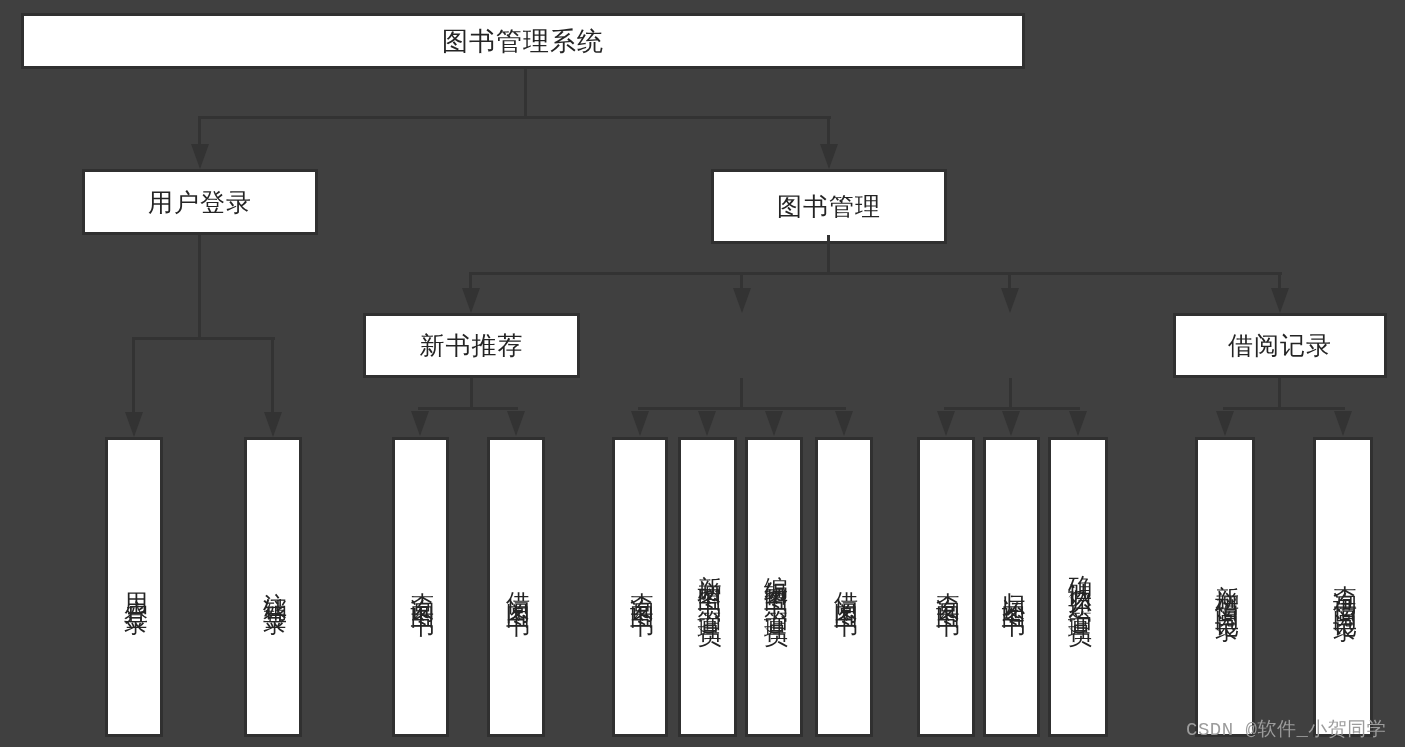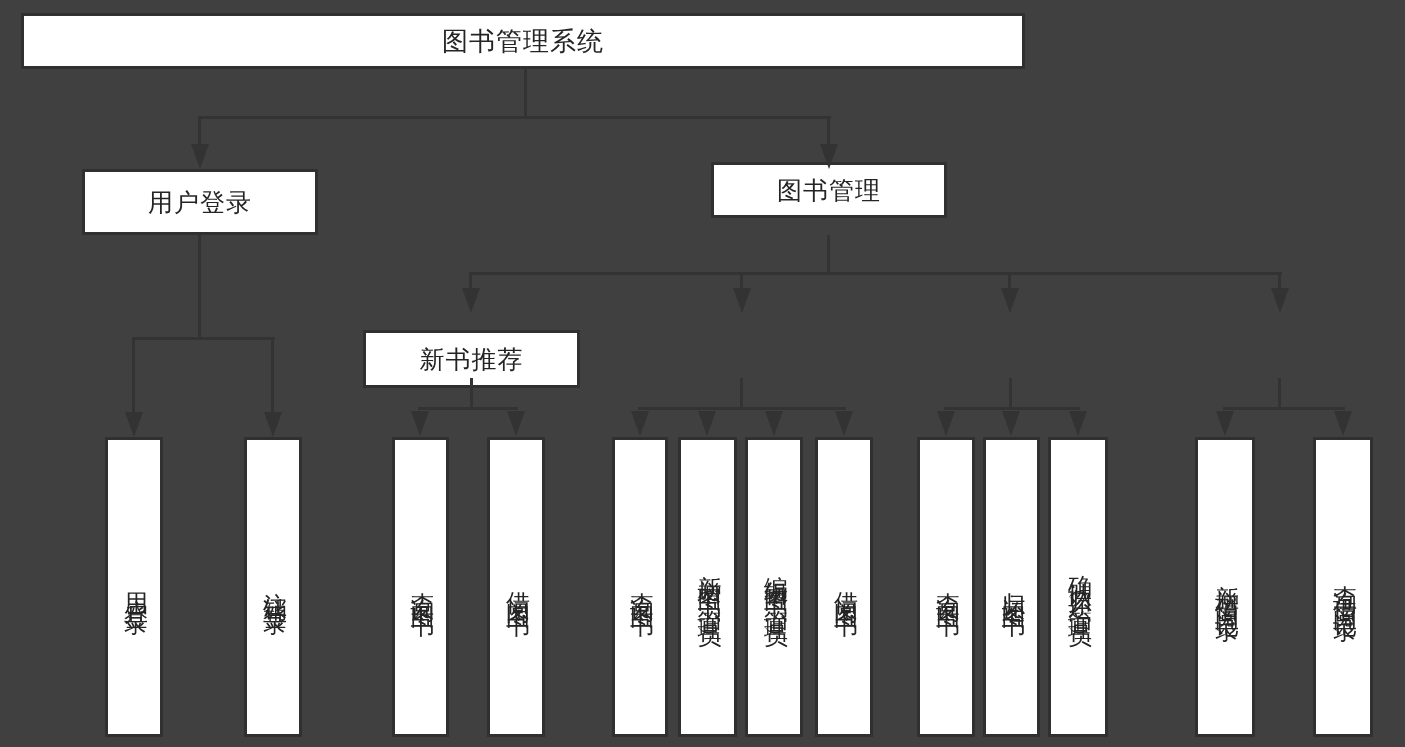--- a/index.html
+++ b/index.html
@@ -34,26 +34,29 @@
 
 <div class="canvas">
 
   <div class="box hbox root" style="left:21px;top:13px;width:1004px;height:56px">
     <span>图书管理系统</span>
   </div>
 
   <div class="box hbox" style="left:82px;top:169px;width:236px;height:66px">
     <span>用户登录</span>
   </div>
-  <div class="box hbox" style="left:711px;top:162px;width:236px;height:56px">
+  <div class="box hbox" style="left:711px;top:169px;width:236px;height:75px">
     <span>图书管理</span>
   </div>
 
-  <div class="box hbox" style="left:363px;top:330px;width:217px;height:58px">
+  <div class="box hbox" style="left:363px;top:313px;width:217px;height:65px">
     <span>新书推荐</span>
+  </div>
+  <div class="box hbox" style="left:1173px;top:313px;width:214px;height:65px">
+    <span>借阅记录</span>
   </div>
 
   <div class="box vbox" style="left:105px;top:437px;width:58px;height:300px">
     <span class="vtext">用户登录</span>
   </div>
   <div class="box vbox" style="left:244px;top:437px;width:58px;height:300px">
     <span class="vtext">注销登录</span>
   </div>
   <div class="box vbox" style="left:392px;top:437px;width:57px;height:300px">
     <span class="vtext">查询图书</span>
@@ -130,14 +133,15 @@
   <div class="hl" style="left:944px;top:407px;width:136px"></div>
   <div class="ar" style="left:937px;top:411px"></div>
   <div class="ar" style="left:1002px;top:411px"></div>
   <div class="ar" style="left:1069px;top:411px"></div>
 
   <div class="vl" style="left:1278px;top:378px;height:31px"></div>
   <div class="hl" style="left:1223px;top:407px;width:122px"></div>
   <div class="ar" style="left:1216px;top:411px"></div>
   <div class="ar" style="left:1334px;top:411px"></div>
 
+  <div class="watermark">CSDN @软件_小贺同学</div>
 
 </div>
 
 </body></html>

